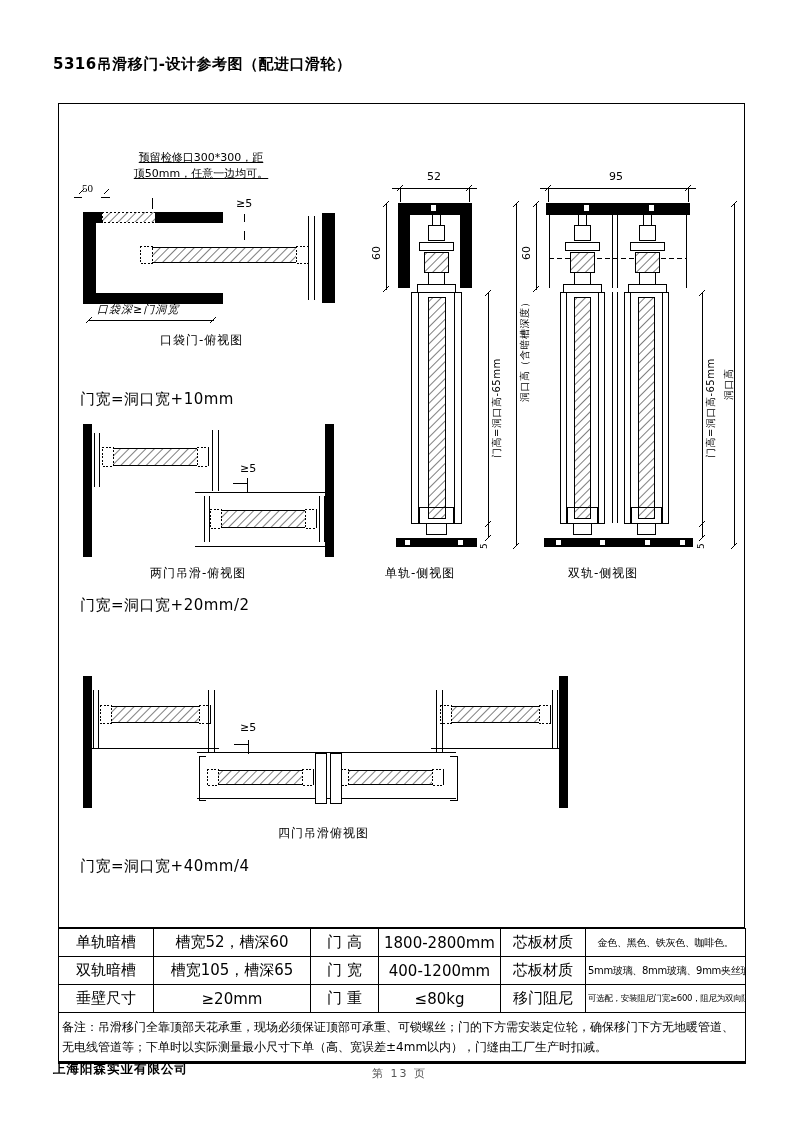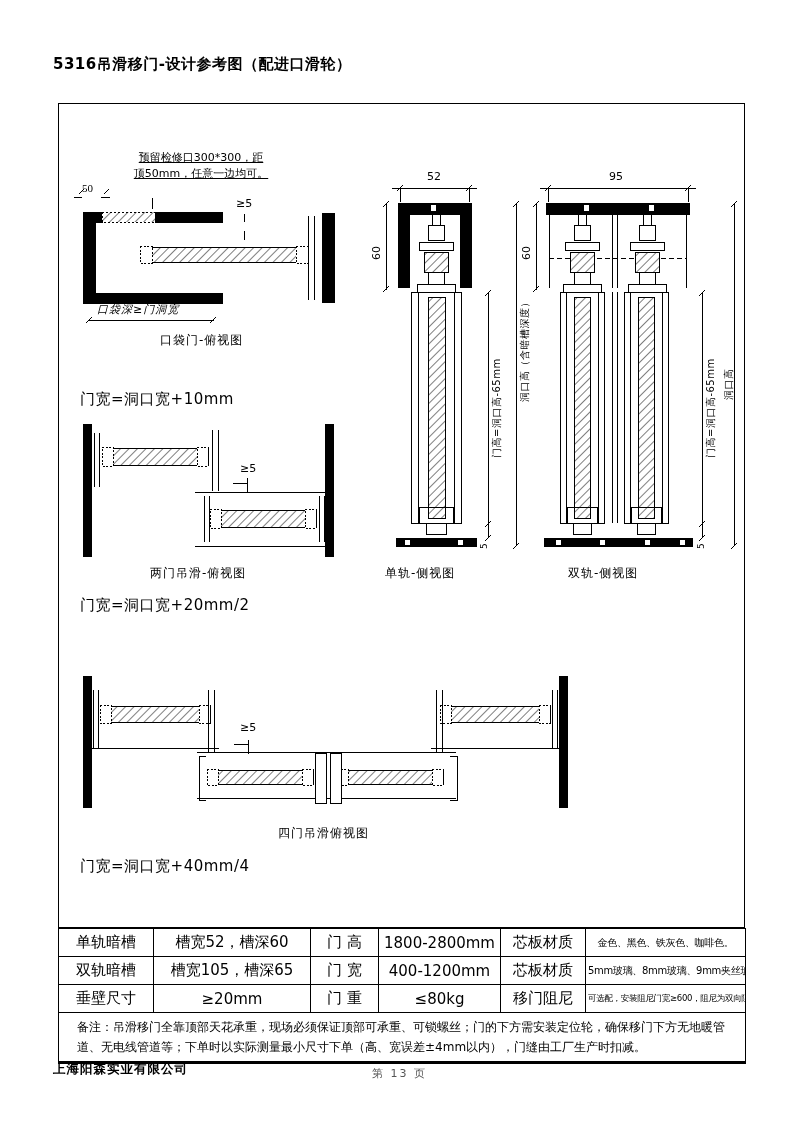--- a/index.html
+++ b/index.html
@@ -16,21 +16,21 @@
   .cap{font-size:12px;letter-spacing:1px;}
   .fml{font-size:15px;letter-spacing:.5px;}
   .vdim{font-size:10px;letter-spacing:.5px;}
   table.spec{position:absolute;left:58px;top:928px;width:687px;z-index:2;
              border-collapse:collapse;table-layout:fixed;}
   table.spec td{border:1px solid #000;height:27px;font-size:15px;text-align:center;
                 padding:0 2px;white-space:nowrap;overflow:hidden;vertical-align:middle;}
   table.spec td.c6{font-size:10px;letter-spacing:-.3px;}
   table.spec tr.r3 td.c6{font-size:8.5px;}
   table.spec td.remark{height:44px;font-size:12px;text-align:left;white-space:normal;
-                       padding:2px 18px;line-height:20px;border-bottom:3px solid #000;}
+                       padding:2px 3px;line-height:20px;border-bottom:3px solid #000;}
   .footer-co{left:53px;top:1062px;font-size:12.5px;font-weight:600;letter-spacing:1px;}
   .footer-pg{left:372px;top:1068px;font-size:11px;color:#555;letter-spacing:2px;}
 </style>
 </head>
 <body>
 
 <div class="page">
 
 <svg class="linework" width="800" height="1132" viewBox="0 0 800 1132">
   <defs>

